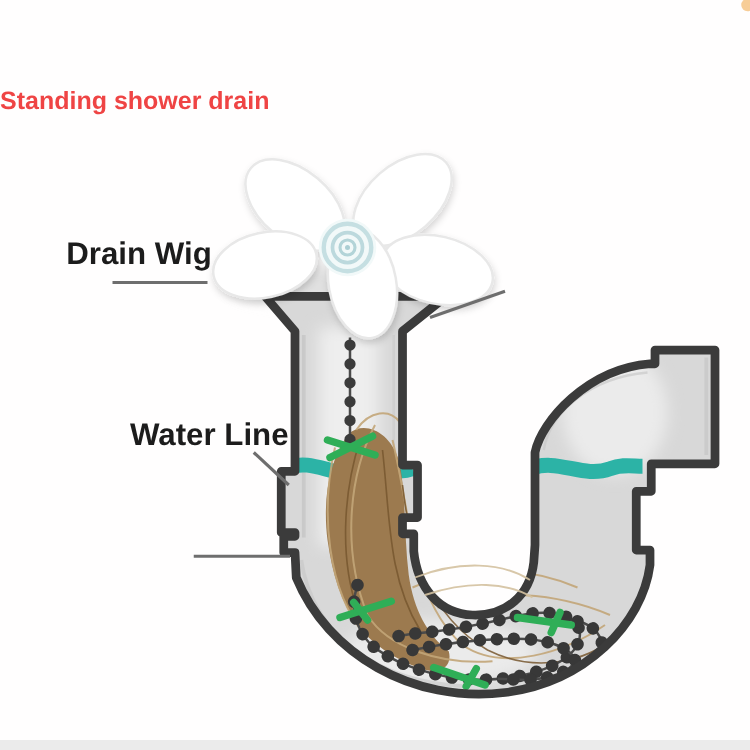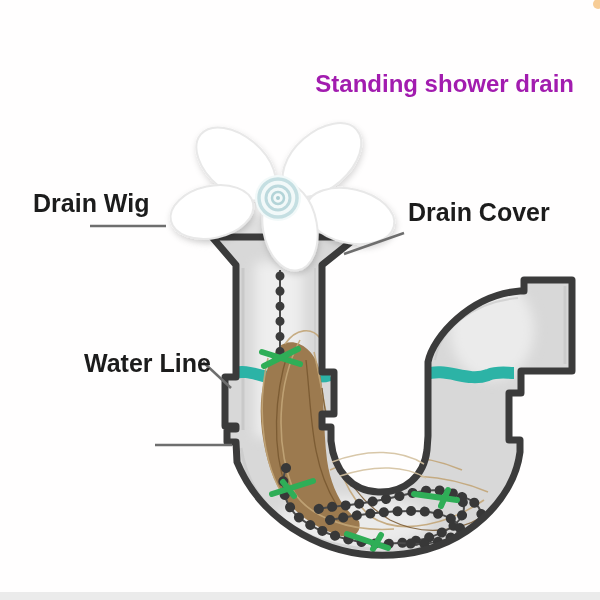--- a/index.html
+++ b/index.html
@@ -3,25 +3,25 @@
 <meta charset="utf-8">
 <style>
   html,body{margin:0;padding:0;background:#fff;}
   .stage{
     position:relative;width:600px;height:600px;background:#fffefe;
     font-family:"Liberation Sans","DejaVu Sans",sans-serif;overflow:hidden;
   }
   .diagram-svg{position:absolute;left:0;top:0;width:600px;height:600px;}
   .lbl{
     position:absolute;color:#1c1c1c;font-weight:600;font-size:25px;
-    letter-spacing:0px;white-space:nowrap;
+    letter-spacing:0px;white-space:nowrap;margin-left:20px;
   }
   .title{
-    position:absolute;top:70px;left:0;width:574px;text-align:right;
-    color:#a21caf;font-weight:600;font-size:24px;white-space:nowrap;
+    position:absolute;top:70px;left:0;width:574px;text-align:left;
+    color:#ef4444;font-weight:600;font-size:20px;white-space:nowrap;
   }
 </style>
 </head>
 <body>
 
 <div class="stage">
 
   <svg class="diagram-svg" viewBox="0 0 600 600">
     <defs>
       <path id="pipePath" d="
@@ -160,15 +160,14 @@
       <path d="M 203,362 L 231,388"></path>
       <path d="M 155,445 L 232,445"></path>
     </g>
 
     <rect x="0" y="592" width="600" height="8" fill="#ebebeb"></rect>
     <circle cx="598" cy="4" r="5" fill="#f0a441" opacity="0.55"></circle>
   </svg>
 
   <div class="title">Standing shower drain</div>
   <div class="lbl" style="left:33px;top:189px;">Drain Wig</div>
-  <div class="lbl" style="left:408px;top:198px;">Drain Cover</div>
-  <div class="lbl" style="left:84px;top:349px;">Water Line</div>
+  <div class="lbl" style="left:84px;top:334px;">Water Line</div>
 </div>
 
 </body></html>

